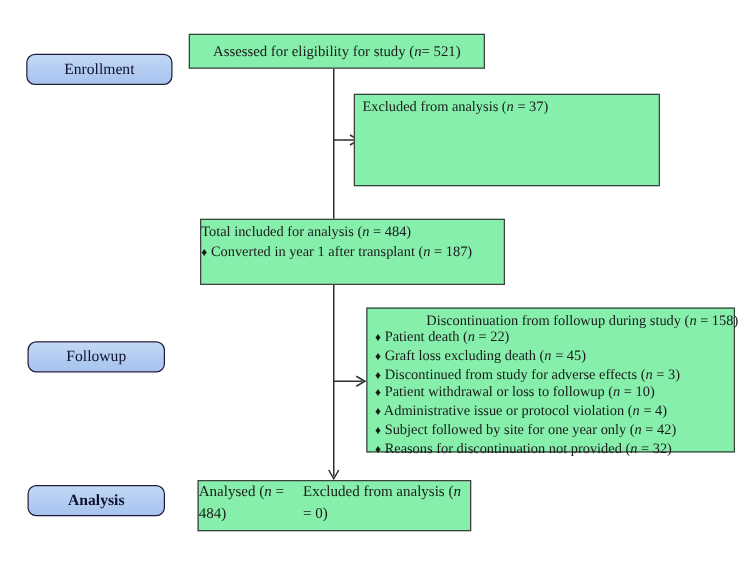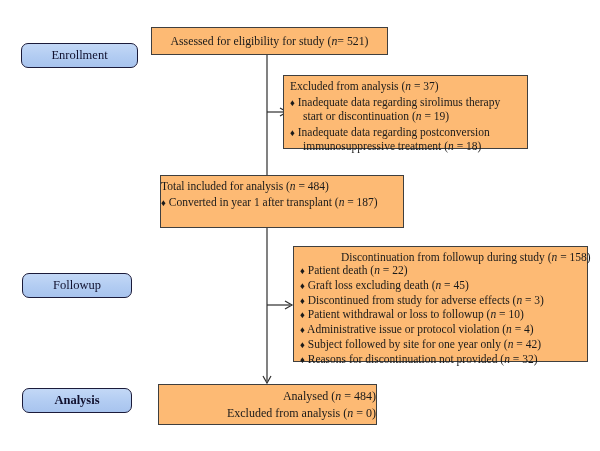--- a/index.html
+++ b/index.html
@@ -21,21 +21,21 @@
     display: flex;
     align-items: center;
     justify-content: center;
     font-size: 12.5px;
     color: #10102e;
     margin-top: 24px;
   }
   .wbox {
     position: absolute;
     box-sizing: border-box;
-    background: #fdba74;
+    background: #86efac;
     border: 1px solid #3f3f3f;
   }
   .center-text {
     display: flex;
     align-items: center;
     justify-content: center;
     white-space: nowrap;
     font-size: 11.8px;
   }
   .listbox { padding: 3px 6px; font-size: 11.5px; }
@@ -46,22 +46,22 @@
     text-indent: -13px;
   }
   .nowrap-list .title { line-height: 15.5px; }
   .nowrap-list .bullet-line { white-space: nowrap; line-height: 15.5px; }
   .gap-list .bullet-line { margin-top: 3px; line-height: 13px; }
   .disc-list .title { line-height: 14px; margin-left: 41px; }
   .disc-list .bullet-line { white-space: nowrap; line-height: 13.8px; }
   .diamond { font-size: 9.5px; }
   .two-line {
     display: flex;
-    flex-direction: column;
-    align-items: flex-end;
+    flex-direction: row;
+    align-items: flex-start;
     justify-content: center;
     font-size: 12px;
     line-height: 17px;
   }
   .connectors { position: absolute; left: 0; top: 0; }
   i { font-style: italic; }
 </style>
 </head>
 <body>
 
@@ -81,24 +81,20 @@
 
 
   <div class="stage" style="left:22px; top:249px; width:110px; height:25px;">Followup</div>
 
   <div class="stage" style="left:22px; top:364px; width:110px; height:25px;font-weight:bold;">Analysis</div>
 
   <div class="wbox center-text" style="left:151px; top:27px; width:237px; height:28px;">Assessed for eligibility for study (<i>n</i> = 521)</div>
 
   <div class="wbox listbox gap-list" style="left:283px; top:75px; width:245px; height:74px;">
     <div class="title">Excluded from analysis (<i>n</i> = 37)</div>
-    <div>
-        <div class="bullet-line"><span class="diamond">♦</span> Inadequate data regarding sirolimus therapy start or discontinuation (<i>n</i> = 19)</div>
-        <div class="bullet-line"><span class="diamond">♦</span> Inadequate data regarding postconversion immunosuppressive treatment (<i>n</i> = 18)</div>
-      </div>
   </div>
 
   <div class="wbox listbox nowrap-list" style="left:160px; top:175px; width:244px; height:53px; padding-left:0;">
     <div class="title">Total included for analysis (<i>n</i> = 484)</div>
     <div>
         <div class="bullet-line"><span class="diamond">♦</span> Converted in year 1 after transplant (<i>n</i> = 187)</div>
       </div>
   </div>
 
   <div class="wbox listbox disc-list" style="left:293px; top:246px; width:295px; height:116px;">

